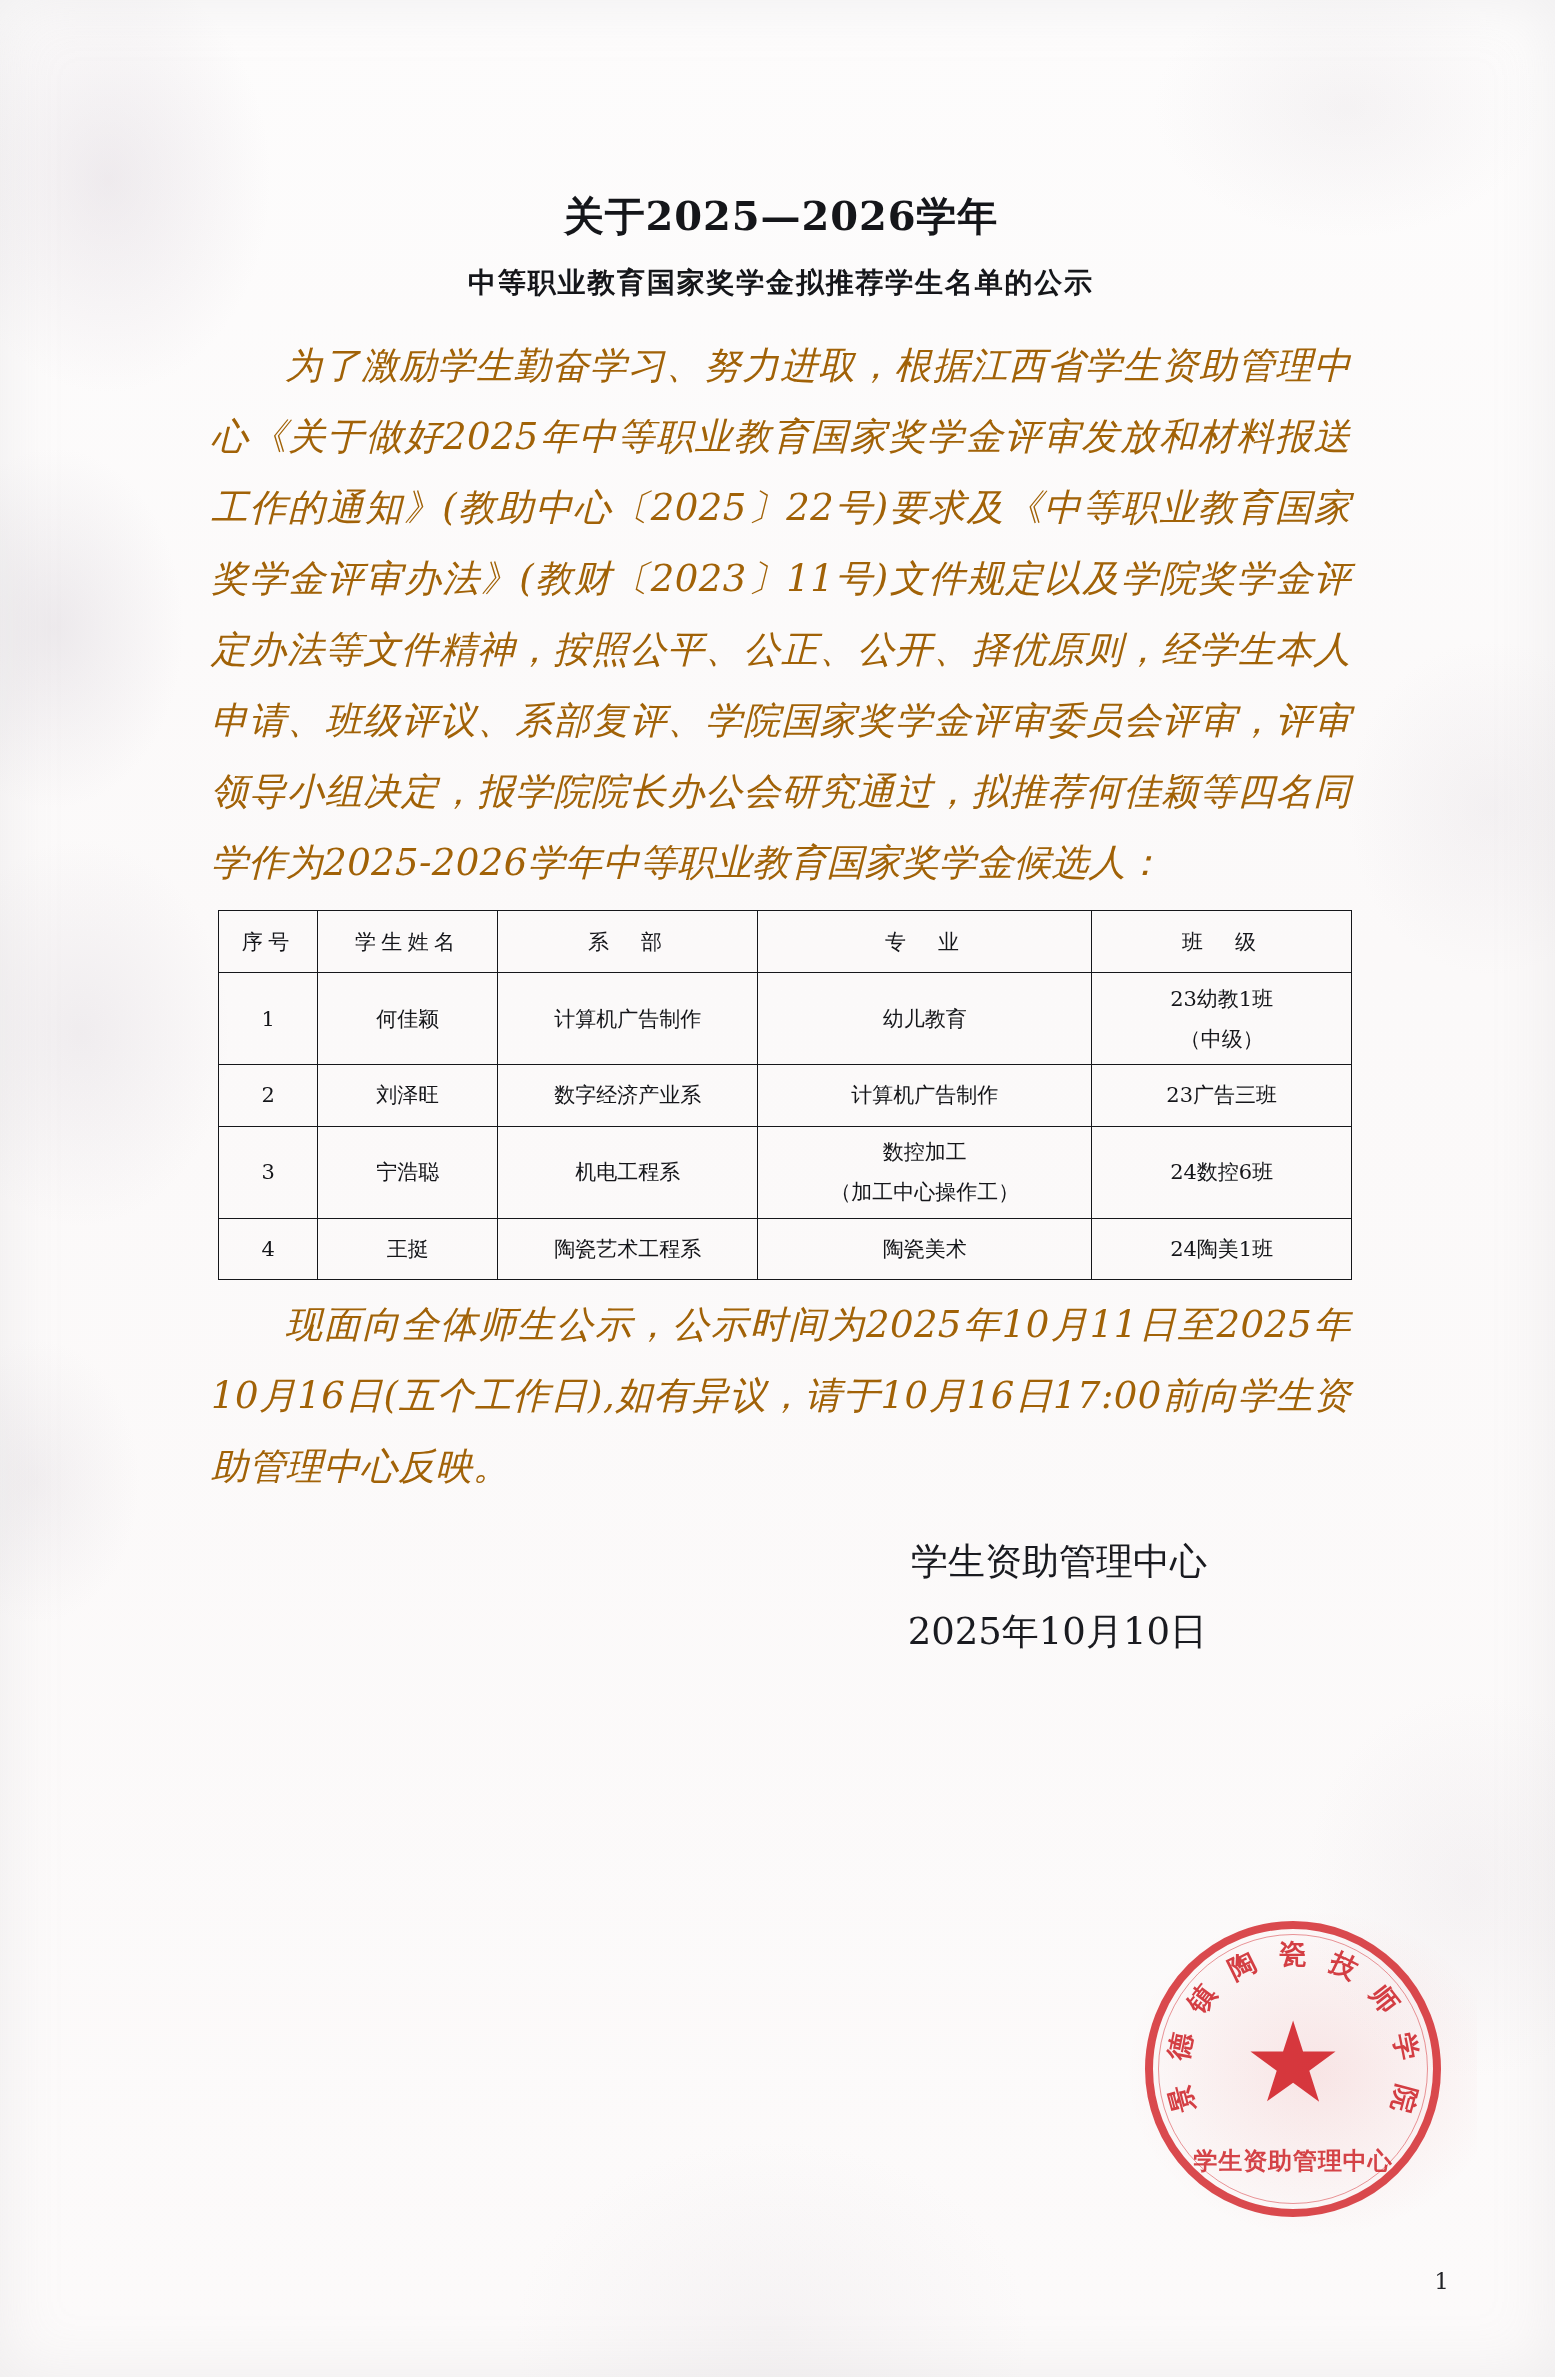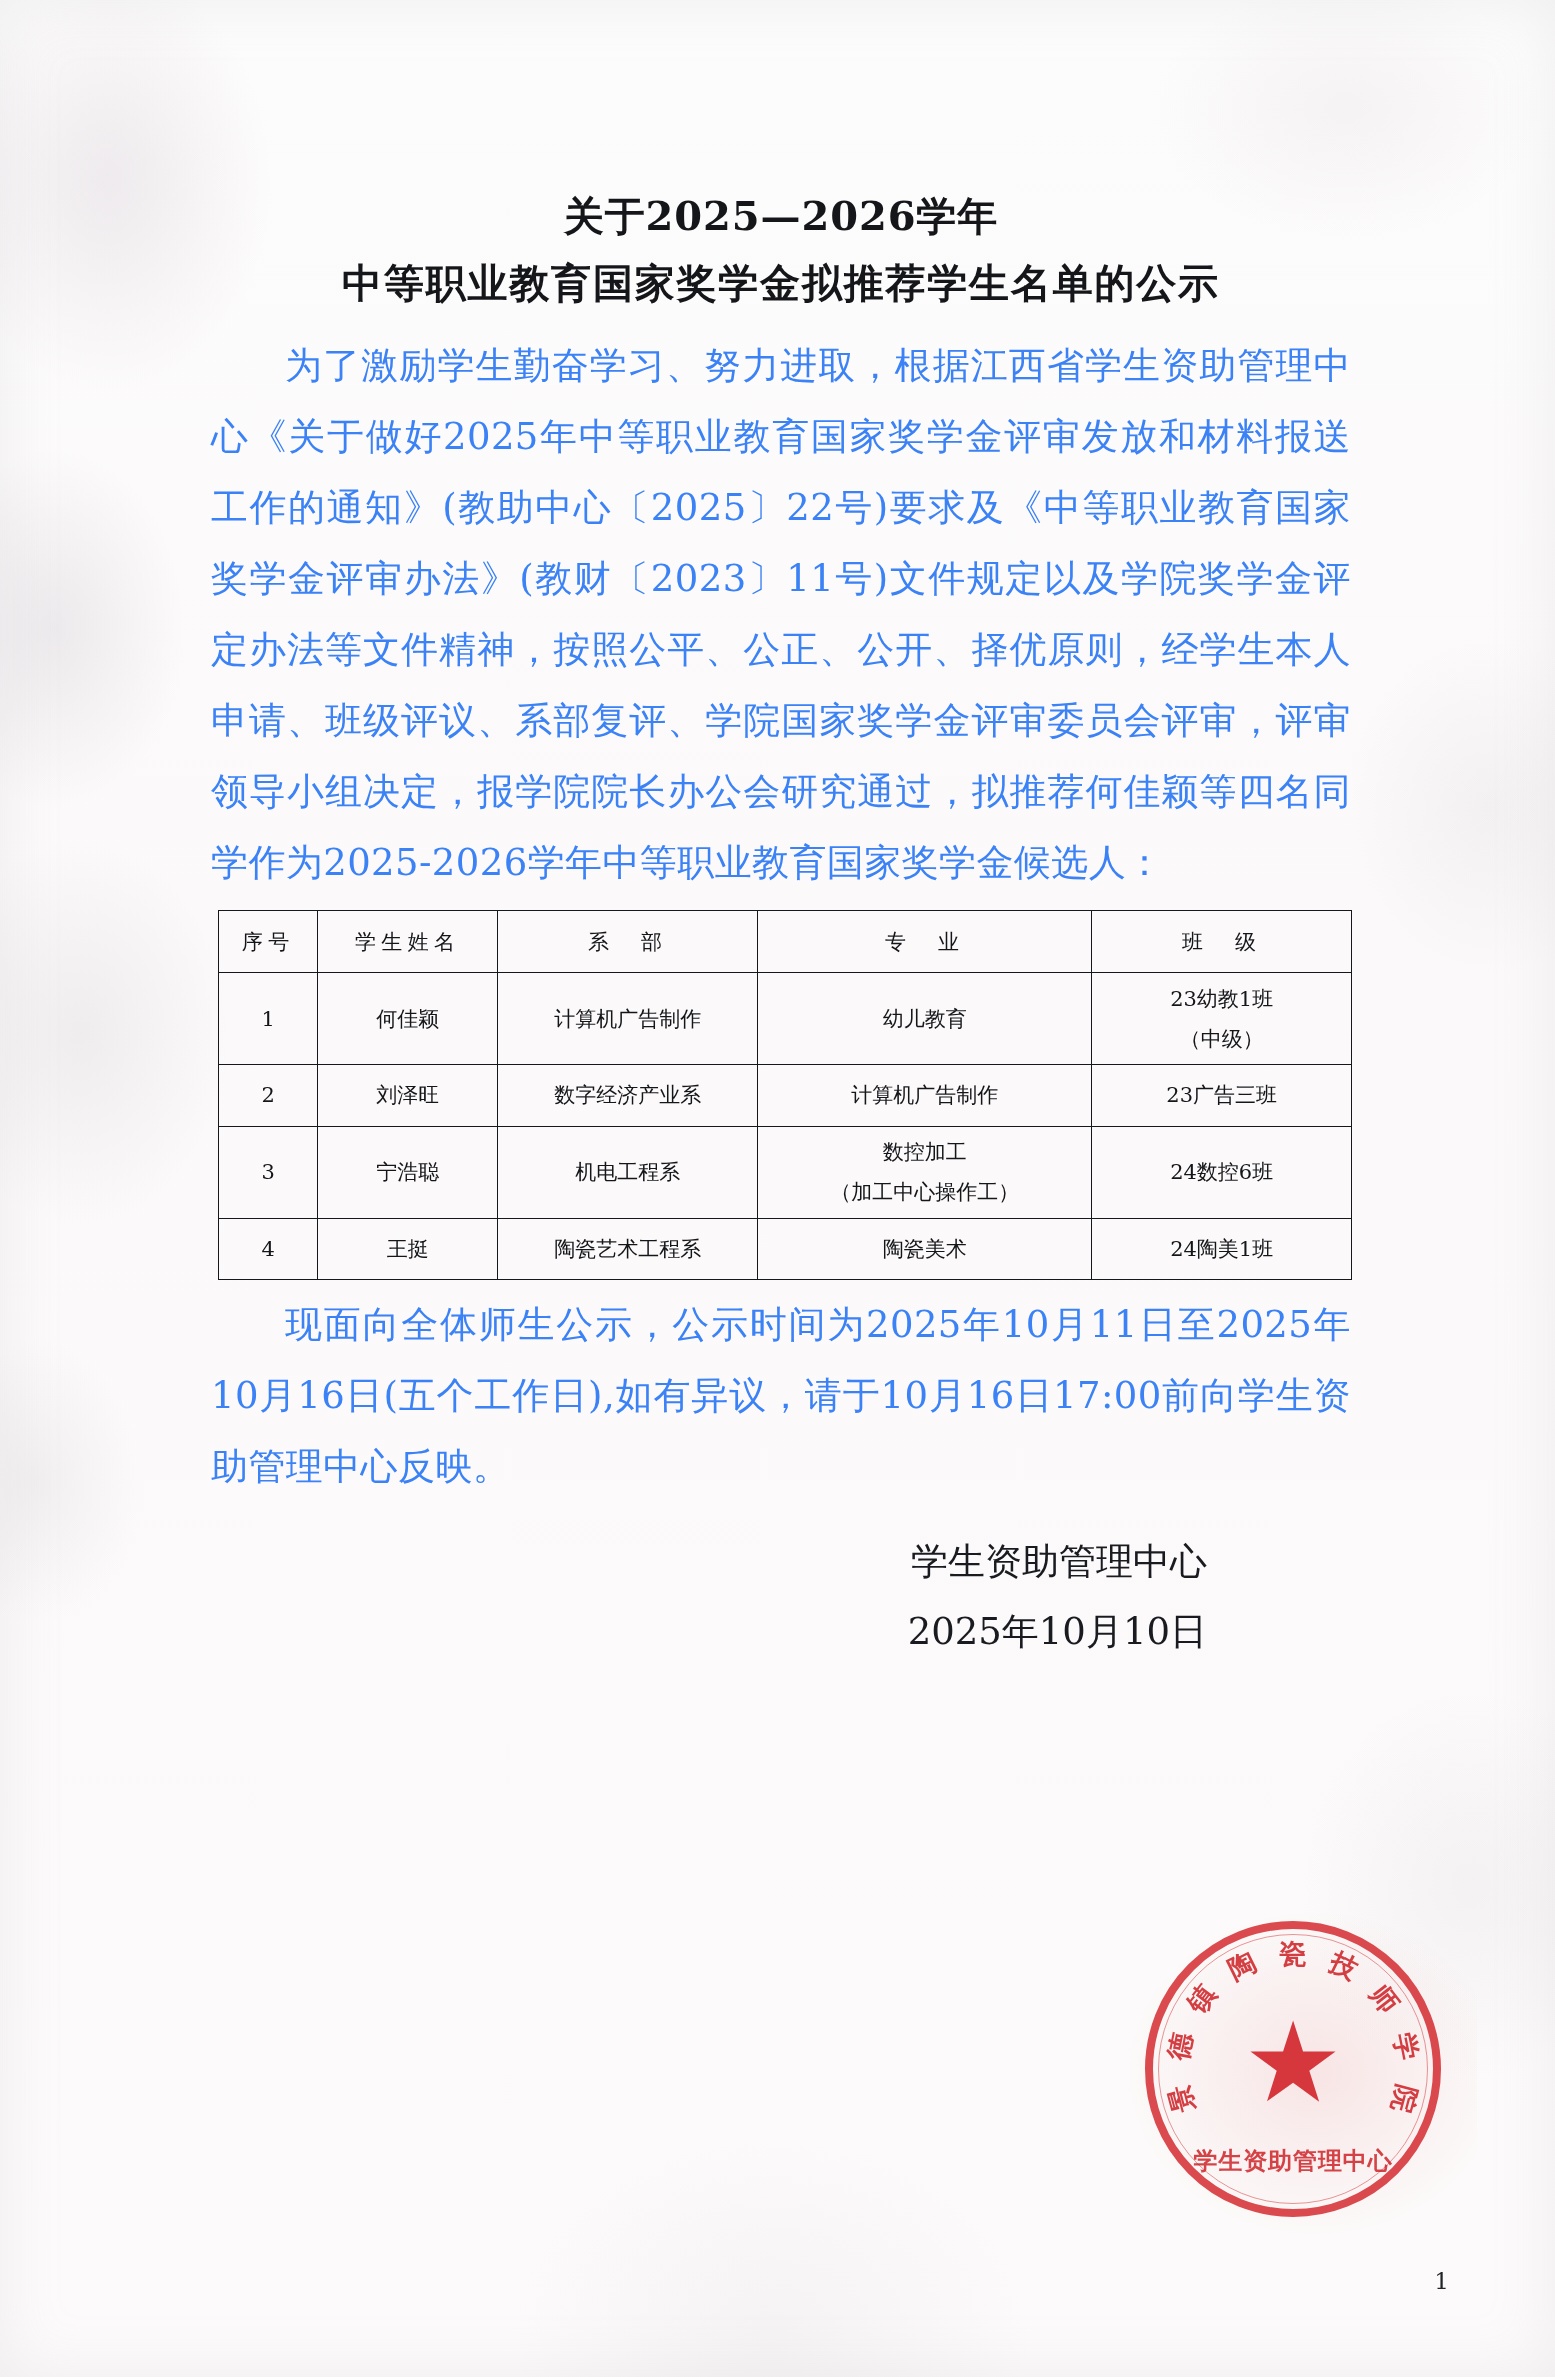--- a/index.html
+++ b/index.html
@@ -50,33 +50,34 @@
     text-align: center;
     font-weight: bold;
     color: #15161a;
     letter-spacing: 0.9px;
   }
   .title-1 {
     font-size: 40px;
     line-height: 63px;
   }
   .title-2 {
-    font-size: 40px;
+    font-size: 28px;
     line-height: 72px;
     margin-bottom: 10.8px;
     letter-spacing: 1.8px;
   }
 
   .body-text {
     font-size: 37px;
     line-height: 71px;
-    color: #3b82f6;
+    color: #a16207;
     text-align: justify;
     text-justify: inter-ideograph;
     letter-spacing: 0.4px;
+    font-style: italic;
   }
   .indent { text-indent: 74px; }
 
   table.roster {
     border-collapse: collapse;
     width: 1133px;
     margin: 12.6px 0 9px 7.2px;
     table-layout: fixed;
   }
   table.roster th, table.roster td {

